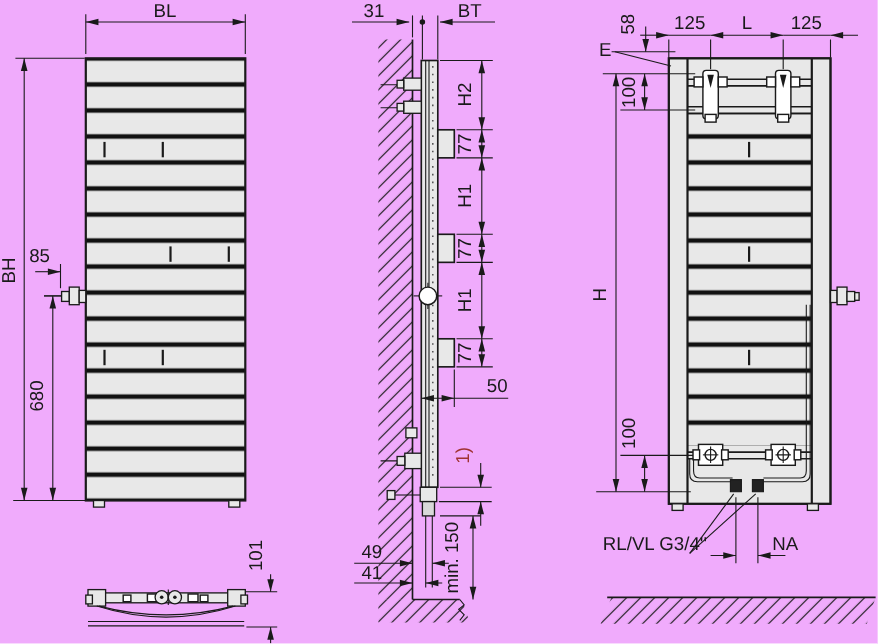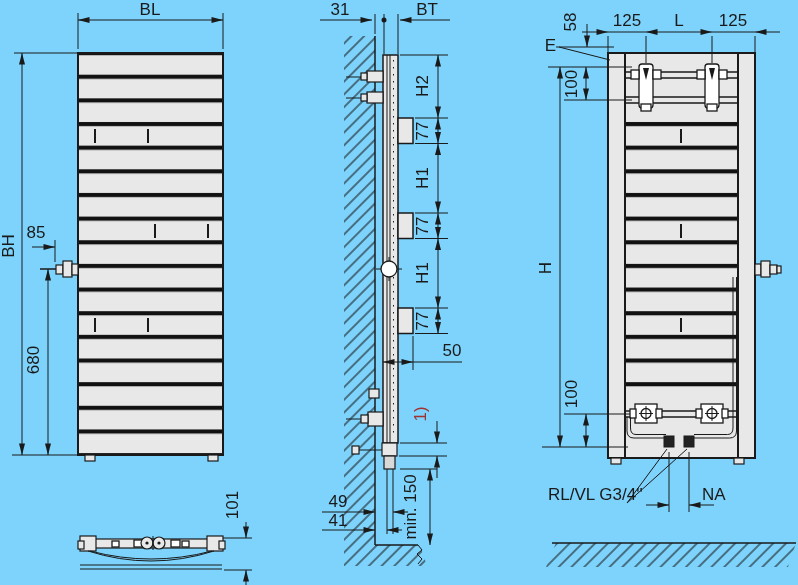--- a/index.html
+++ b/index.html
@@ -1,16 +1,16 @@
 <!DOCTYPE html>
 <html><head>
 <meta charset="utf-8">
 <style>
   html,body{margin:0;padding:0;background:#ffffff;}
-  .stage{width:798px;height:585px;position:relative;background:#7dd3fc;}
+  .stage{width:798px;height:585px;position:relative;background:#f0abfc;}
   svg{font-family:"Liberation Sans", sans-serif;}
   .ln{stroke:#1a1a1a;stroke-width:1;fill:none;}
   .ln15{stroke:#1a1a1a;stroke-width:1.5;fill:none;}
   .o2{stroke:#1a1a1a;stroke-width:2;fill:none;}
   .fil{fill:#e8e8e8;stroke:#1a1a1a;stroke-width:1.5;}
   .fil1{fill:#e8e8e8;stroke:#1a1a1a;stroke-width:1.2;}
   .wht{fill:#ffffff;stroke:#1a1a1a;stroke-width:1.3;}
   .blk{fill:#222222;stroke:#1a1a1a;stroke-width:1;}
   .ext{stroke:#1a1a1a;stroke-width:1;fill:none;}
   .dim2{stroke:#1a1a1a;stroke-width:1;fill:none;marker-start:url(#arr);marker-end:url(#arr);}

